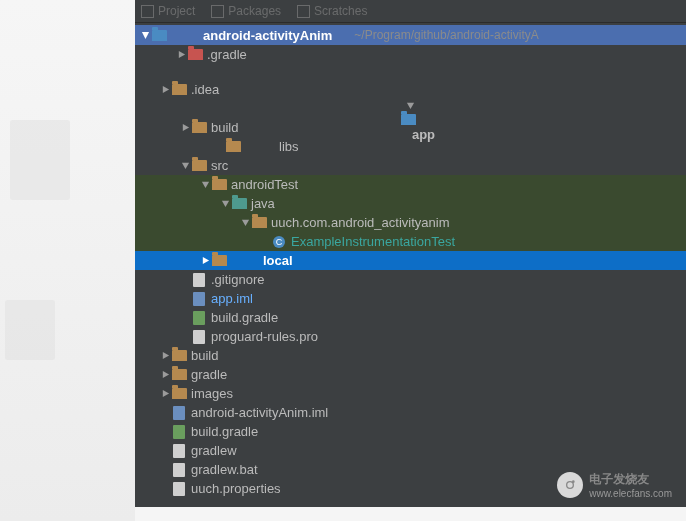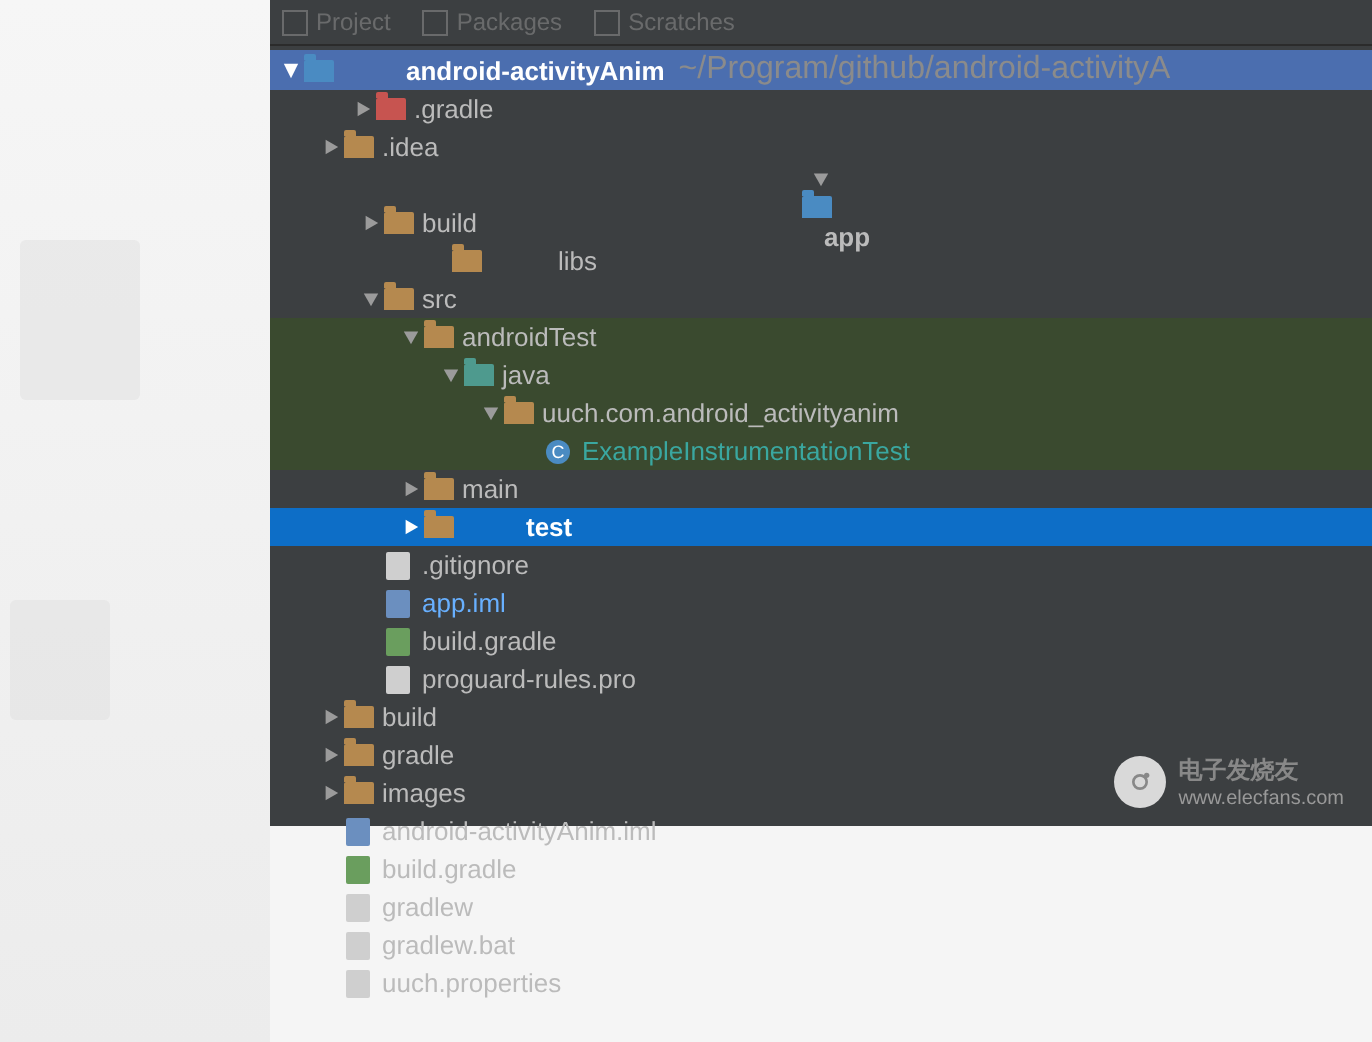--- a/index.html
+++ b/index.html
@@ -1,16 +1,16 @@
 <!DOCTYPE html>
 <html><head>
 <meta charset="utf-8">
 <style>
   html,body{margin:0;padding:0;width:686px;height:521px;overflow:hidden;font-family:"Lucida Grande","Segoe UI",Arial,sans-serif;font-size:13px;background:#f5f5f5;color:#333;}
-  .canvas{position:relative;width:686px;height:413px;background:#f0f0f0;}
+  .canvas{position:relative;width:686px;height:507px;background:#f0f0f0;}
   .ide{position:absolute;left:135px;top:0;right:0;bottom:0;background:#3c3f41;color:#bbbbbb;}
   .tabbar{height:22px;background:#3c3f41;border-bottom:1px solid #2b2b2b;display:flex;align-items:center;font-size:12px;color:#888;gap:16px;padding-left:6px;}
   .tab{display:flex;align-items:center;gap:4px;opacity:.6;}
   .tab .sq{width:11px;height:11px;border:1px solid #888;display:inline-block;}
   .tree{padding-top:2px;}
   .row{display:flex;align-items:center;height:19px;white-space:nowrap;position:relative;}
   .row.root{background:#4b6eaf;color:#fff;height:20px;}
   .row.sel{background:#0d6ec7;color:#fff;}
   .row.hl{background:#3a4a2f;}
   .arrow{width:12px;height:12px;display:inline-flex;align-items:center;justify-content:center;flex:0 0 12px;}
@@ -20,21 +20,21 @@
   .folder{width:15px;height:11px;border-radius:1px 1px 0 0;position:relative;}
   .folder::before{content:"";position:absolute;top:-3px;left:0;width:6px;height:3px;border-radius:1px 1px 0 0;background:inherit;}
   .f-brown{background:#b5894f;}
   .f-blue{background:#4a8bc2;}
   .f-red{background:#c75450;}
   .f-teal{background:#4e9a8e;}
   .file{width:12px;height:14px;background:#cfcfcf;border-radius:1px;position:relative;}
   .file.gr{background:#6a9e5e;}
   .file.iml{background:#6b8fbf;}
   .txt{padding-right:6px;}
-  .dim{color:#8b8b8b;margin-left:1px;font-size:16px;}
+  .dim{color:#8b8b8b;margin-left:16px;font-size:12px;}
   .blue-txt{color:#68b0ff;}
   .teal-txt{color:#3aa7a0;}
   .bold{font-weight:bold;margin-left:32px;}
   
   .noise{position:absolute;left:0;top:0;width:135px;height:521px;background:linear-gradient(#f6f6f6,#ececec);}
   .noise .smudge{position:absolute;background:#e0e0e0;border-radius:3px;opacity:.5;}
   
   .wm{position:absolute;right:14px;bottom:8px;display:flex;align-items:center;gap:6px;color:#777;font-size:12px;}
   .wm .dot{width:26px;height:26px;border-radius:50%;background:#d9d9d9;display:flex;align-items:center;justify-content:center;}
   .wm .dot svg{width:16px;height:16px;}
@@ -87,21 +87,21 @@
             <span class="arrow">
               <svg viewBox="0 0 10 10">
                 <polygon points="2,1 9,5 2,9" fill="#9b9b9b"></polygon>
               </svg>
             </span>
             <span class="ico">
               <span class="folder f-red"></span>
             </span>
             <span class="txt">.gradle</span>
           </div>
-          <div class="row" style="padding-left: 24px;">
+          <div class="row" style="padding-left: 24px; margin-top: 16px;">
             <span class="arrow">
               <svg viewBox="0 0 10 10">
                 <polygon points="2,1 9,5 2,9" fill="#9b9b9b"></polygon>
               </svg>
             </span>
             <span class="ico">
               <span class="folder f-brown"></span>
             </span>
             <span class="txt">.idea</span>
           </div>
@@ -181,41 +181,30 @@
           <div class="row hl" style="padding-left: 124px;">
             <span class="arrow invis"></span>
             <span class="ico">
               <svg width="14" height="14">
                 <circle cx="7" cy="7" r="6" fill="#4a8bc2"></circle>
                 <text x="7" y="10" text-anchor="middle" font-size="9" fill="#fff">C</text>
               </svg>
             </span>
             <span class="txt teal-txt">ExampleInstrumentationTest</span>
           </div>
-          <div class="row" style="padding-left: 64px;">
-            <span class="arrow">
-              <svg viewBox="0 0 10 10">
-                <polygon points="2,1 9,5 2,9" fill="#9b9b9b"></polygon>
-              </svg>
-            </span>
-            <span class="ico">
-              <span class="folder f-brown"></span>
-            </span>
-            <span class="txt">main</span>
-          </div>
           <div class="row sel" style="padding-left: 64px;">
             <span class="arrow">
               <svg viewBox="0 0 10 10">
                 <polygon points="2,1 9,5 2,9" fill="#fff"></polygon>
               </svg>
             </span>
             <span class="ico">
               <span class="folder f-brown"></span>
             </span>
-            <span class="txt bold">test</span>
+            <span class="txt bold">local</span>
           </div>
           <div class="row" style="padding-left: 44px;">
             <span class="arrow invis"></span>
             <span class="ico">
               <span class="file"></span>
             </span>
             <span class="txt">.gitignore</span>
           </div>
           <div class="row" style="padding-left: 44px;">
             <span class="arrow invis"></span>

